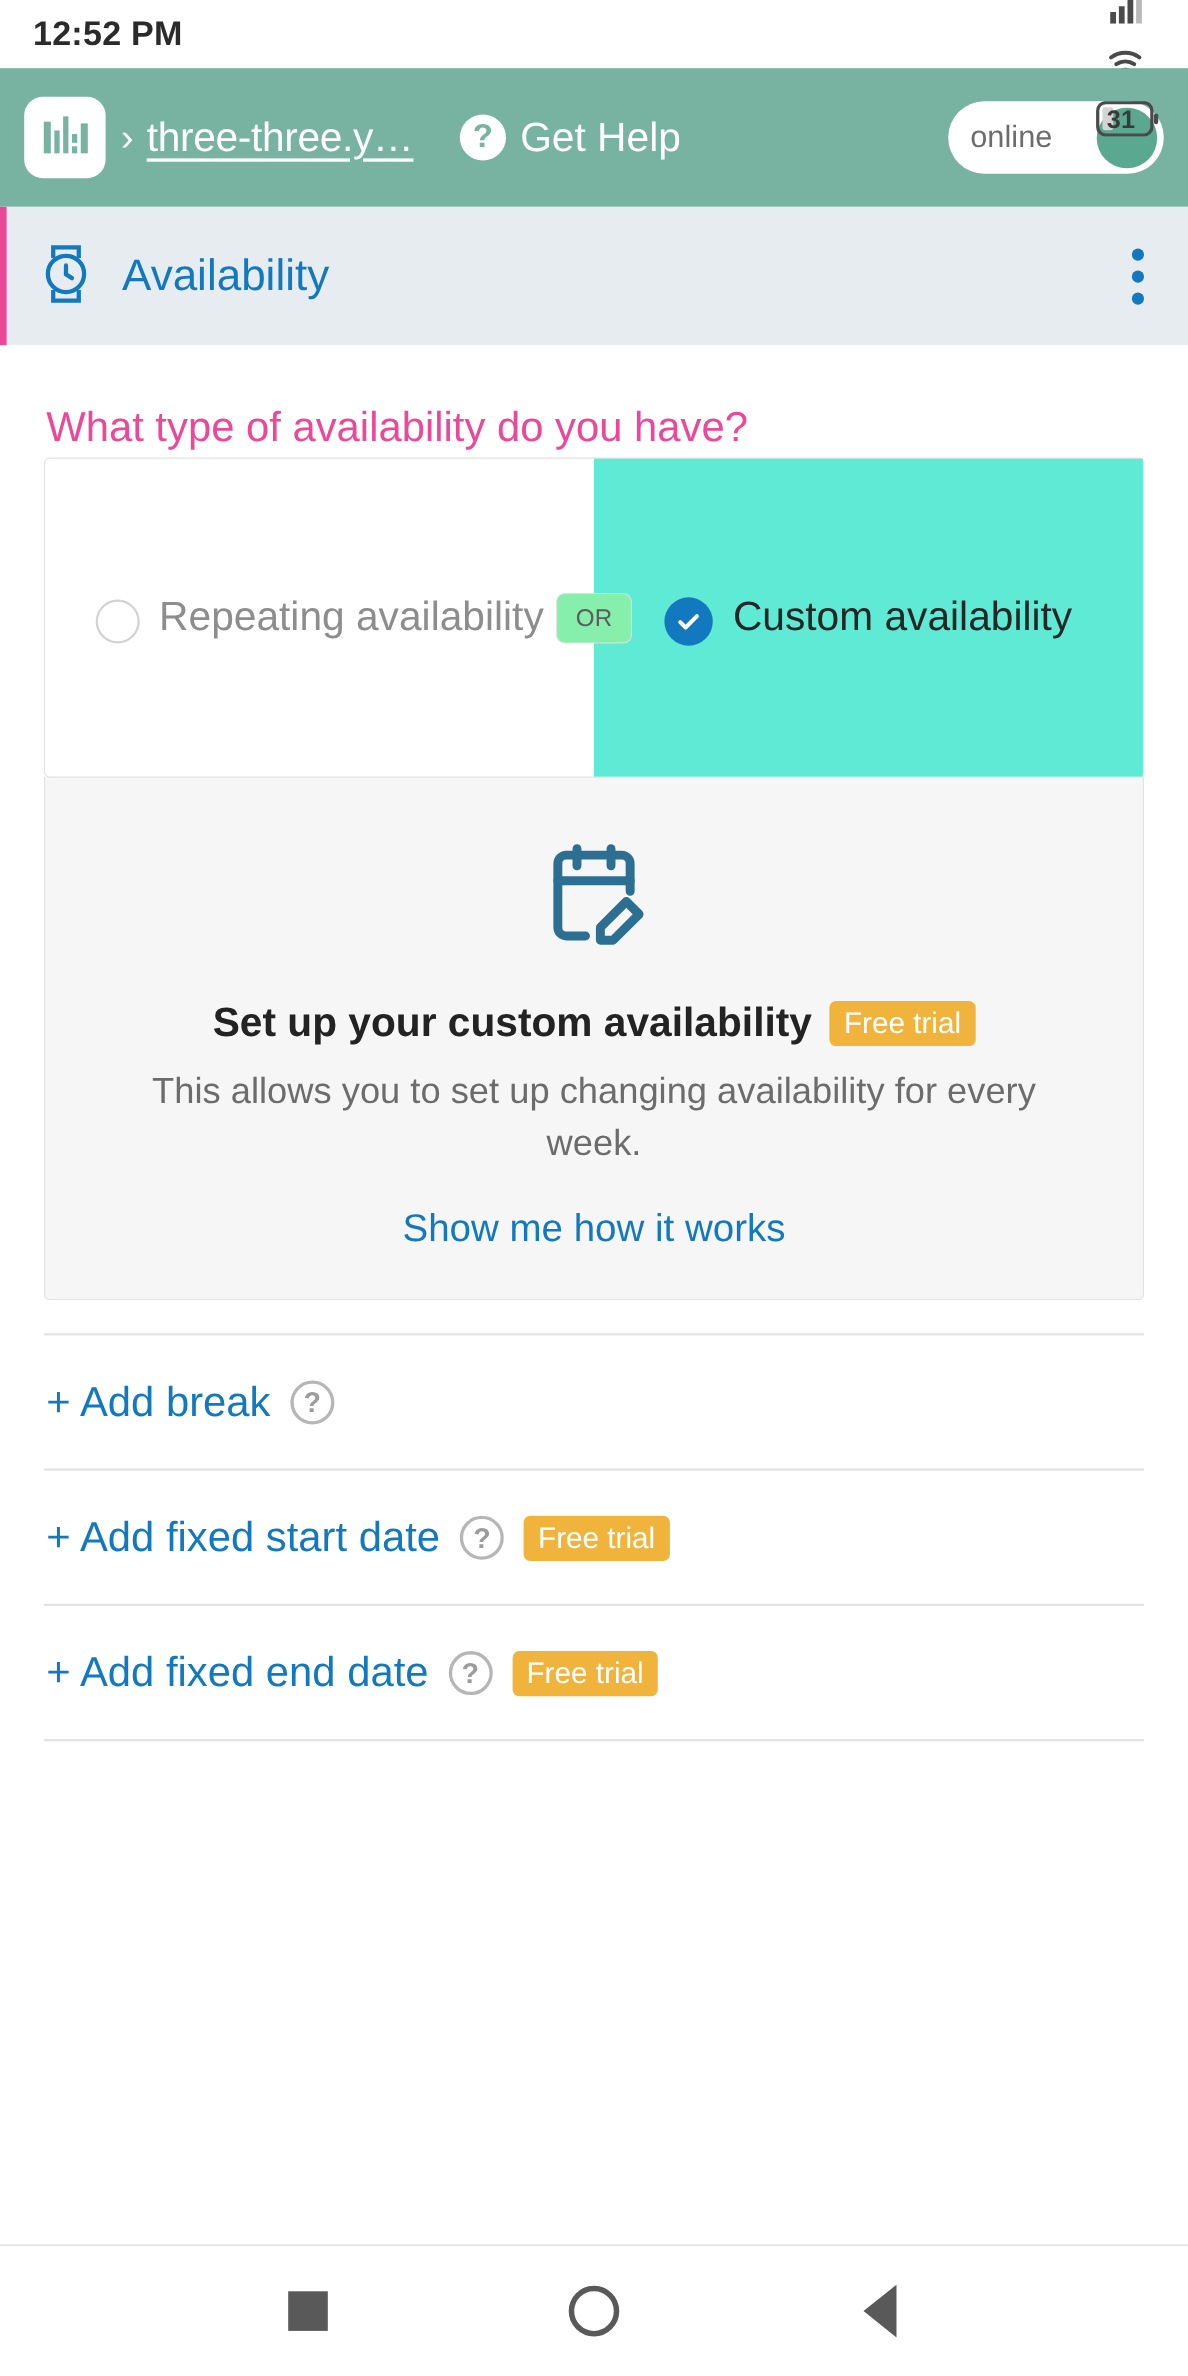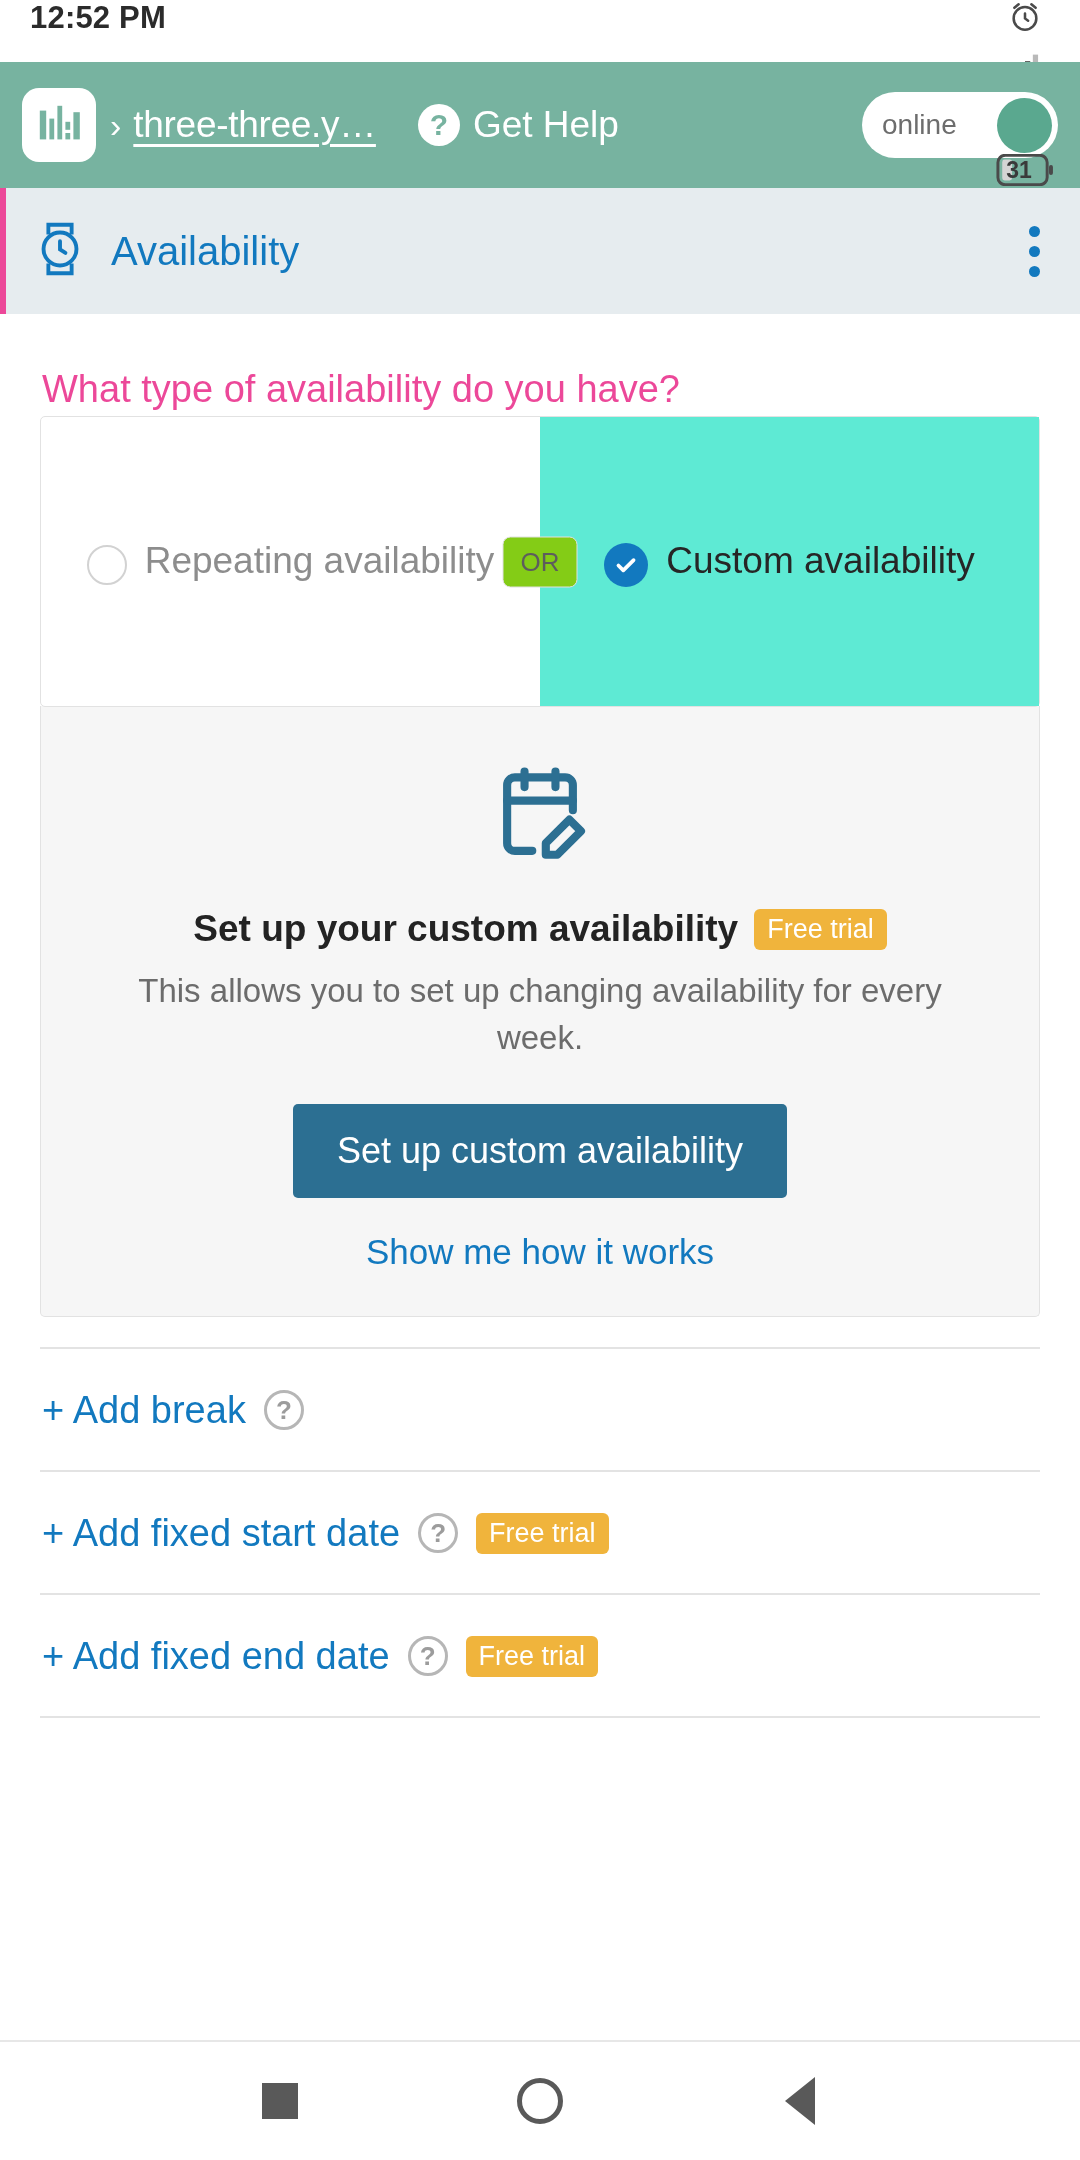--- a/index.html
+++ b/index.html
@@ -8,21 +8,21 @@
     font-family:"Liberation Sans", sans-serif;
     background:#ffffff;
     overflow:hidden;
   }
   body { display:flex; flex-direction:column; }
 
   
   .statusbar {
     height:62px; flex:0 0 62px;
     background:#ffffff;
-    display:flex; justify-content:space-between;
+    display:flex; align-items:center; justify-content:space-between;
     padding:0 26px 0 30px;
   }
   .status-time { font-size:31px; font-weight:bold; color:#2b2b2b; letter-spacing:.2px; }
   .status-icons { display:flex; align-items:center; gap:20px;flex-direction:column; }
   .status-icons svg { display:block; }
 
   
   .appbar {
     flex:0 0 126px; height:126px;
     background:#77b3a0;
@@ -86,22 +86,22 @@
   }
   .radio-on {
     width:44px; height:44px; border-radius:50%; background:#1279bf;
     flex:0 0 44px; margin-top:6px; display:flex; align-items:center; justify-content:center;
   }
   .choice-label { font-size:37px; line-height:1.3; }
   .choice-label.off { color:#8d8d8d; }
   .choice-label.on { color:#262626; }
   .or-badge {
     position:absolute; left:50%; top:50%; transform:translate(-50%,-50%);
-    background:#84cc16; border:1px solid #e0e0e0; border-radius:8px;
-    padding:9px 17px; font-size:26px; color:#5d5d5d; z-index:3;
+    background:#86efac; border:1px solid #e0e0e0; border-radius:8px;
+    padding:9px 17px; font-size:22px; color:#5d5d5d; z-index:3;
   }
 
   
   .promo {
     background:#f6f6f6; border:1px solid #e2e2e2; border-top:none;
     border-radius:0 0 5px 5px;
     margin-top:-1px; padding:54px 26px 44px;
     display:flex; flex-direction:column; align-items:center; text-align:center;
   }
   .cal-ico { margin-bottom:28px; }
@@ -261,21 +261,20 @@
         <path d="M6.5 10.5h17"></path>
         <path d="M11 3v4M19 3v4"></path>
         <path d="M22.6 15.4l3 3-6.1 6.1h-3v-3z"></path>
       </svg>
     </span>
     <div class="promo-title-row">
       <span class="promo-title">Set up your custom availability</span>
       <span class="badge">Free trial</span>
     </div>
     <div class="promo-desc">This allows you to set up changing availability for every week.</div>
-    <button class="cta">Set up custom availability</button>
     <span class="promo-link">Show me how it works</span>
   </div>
 
   <div class="rows">
     <div class="hr"></div>
 
     <div class="row">
       <span class="row-label">+ Add break</span>
       <span class="qmark">?</span>
     </div>

